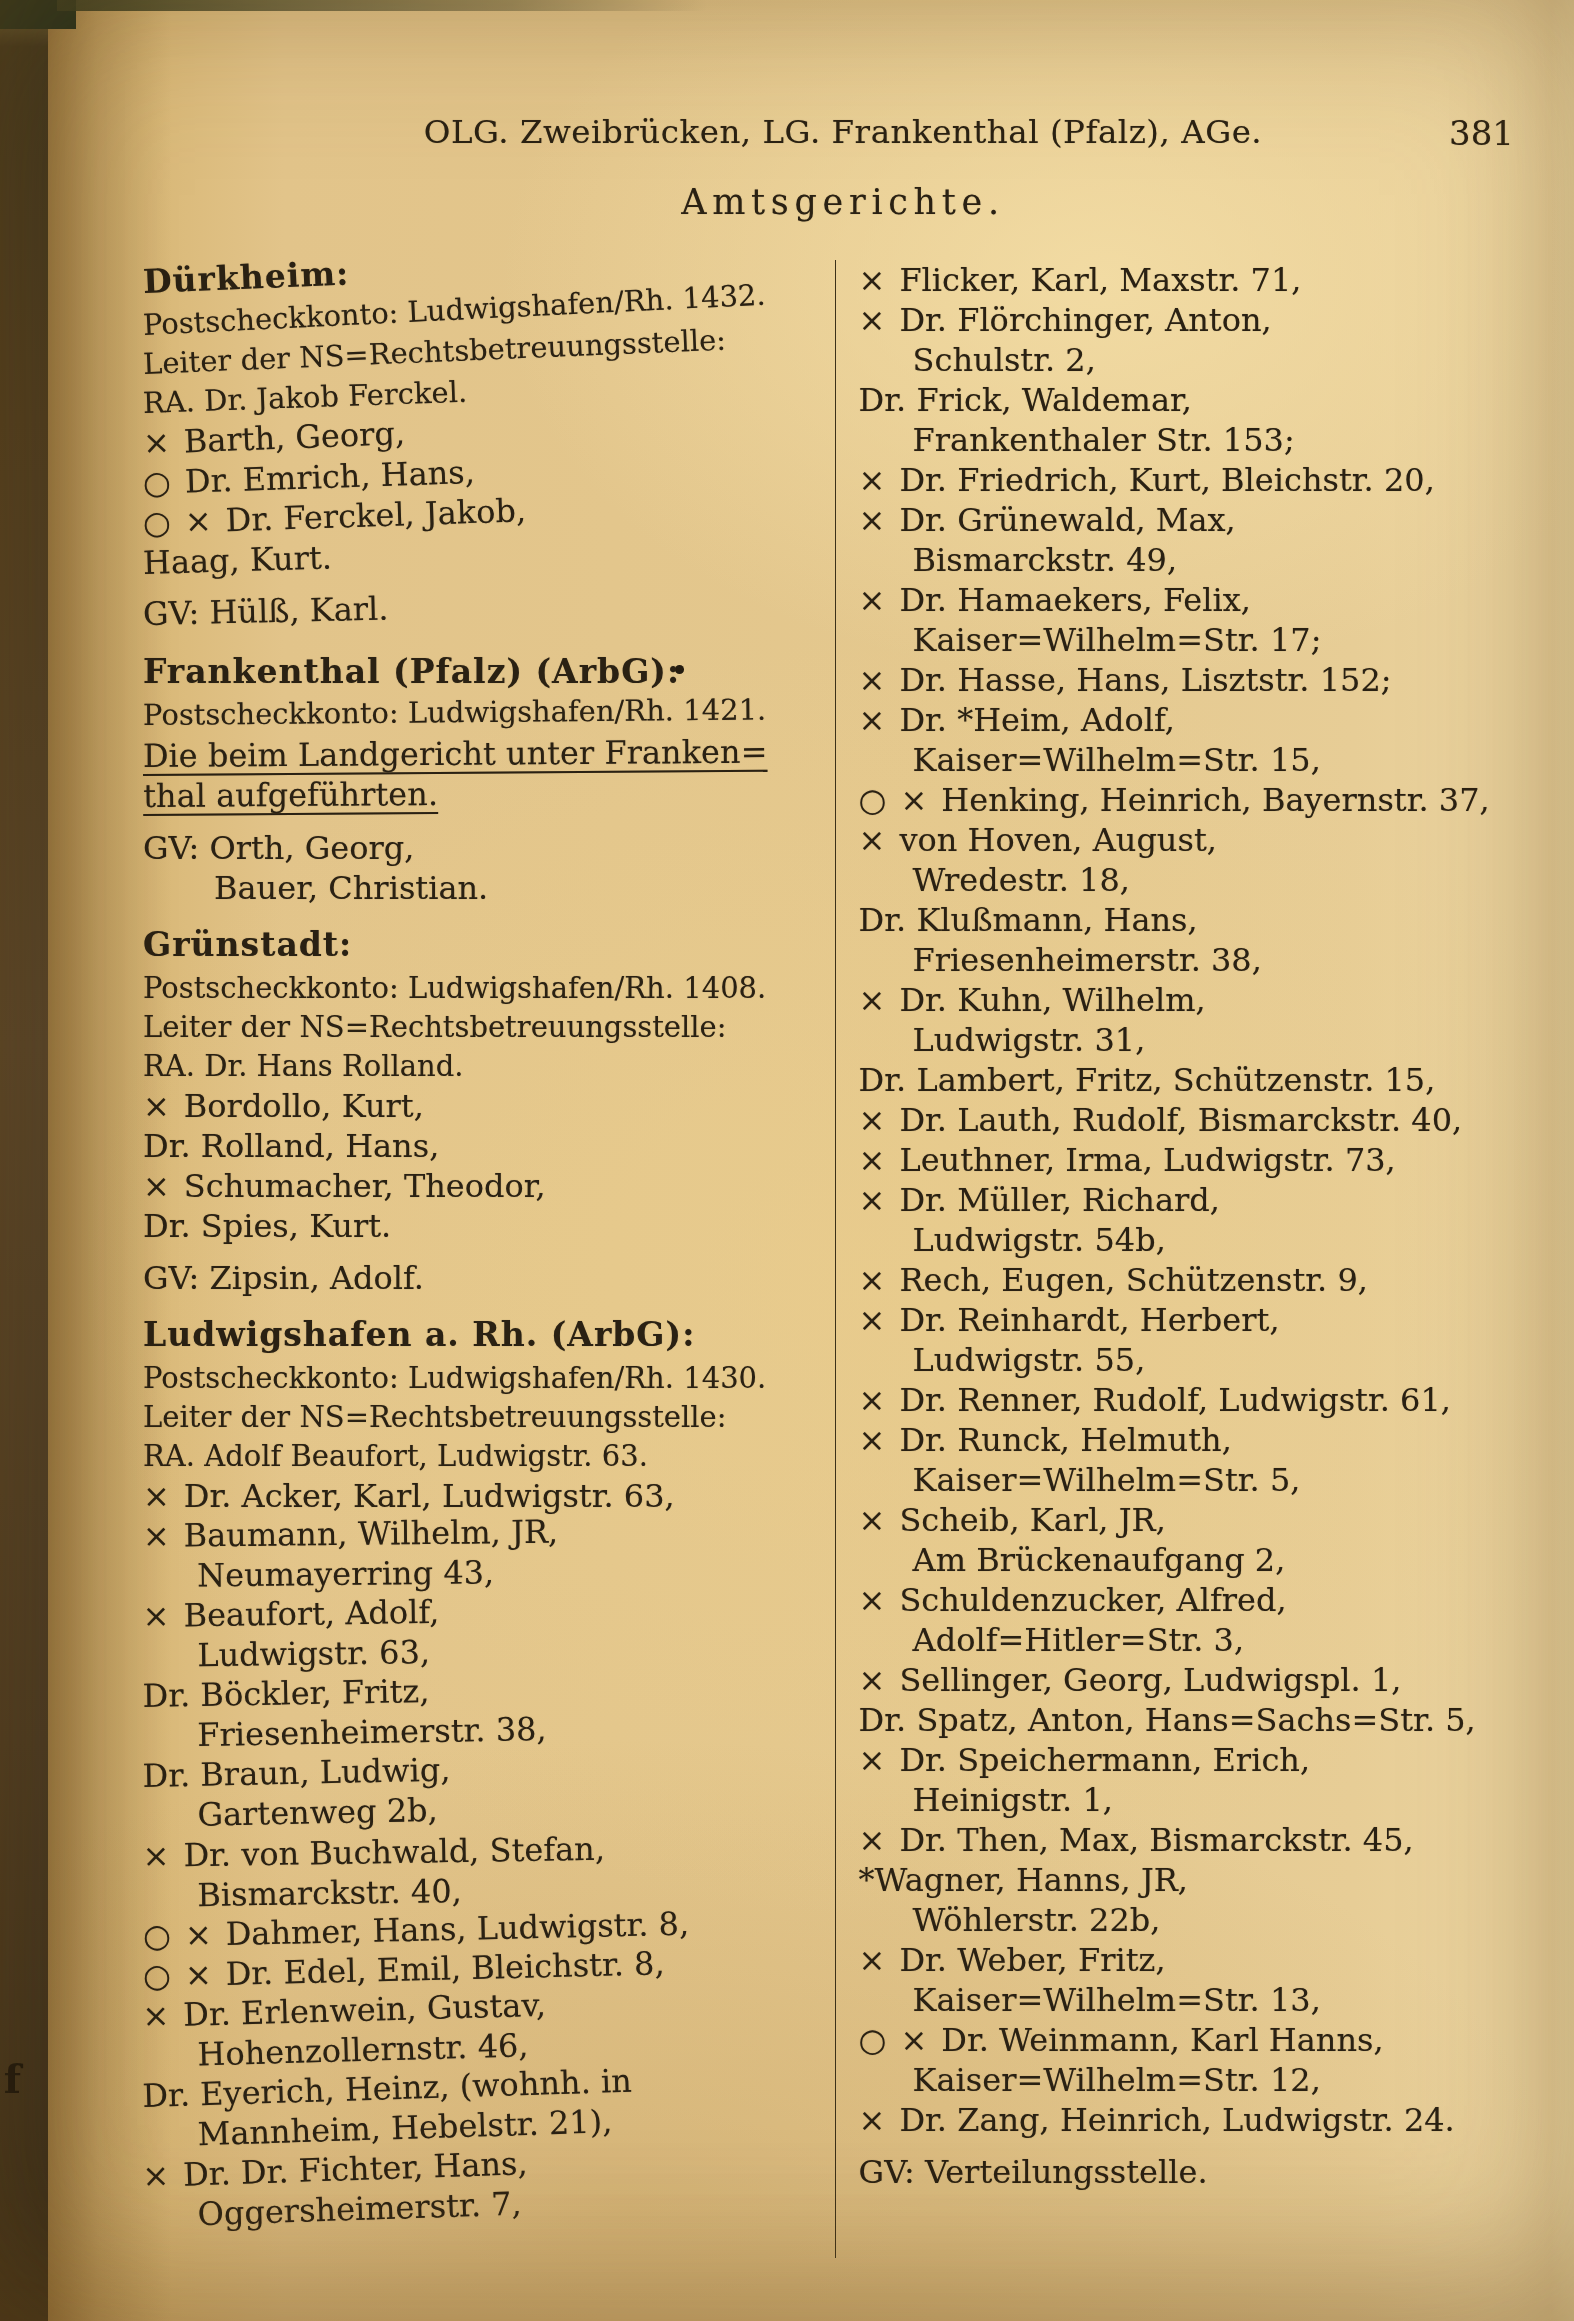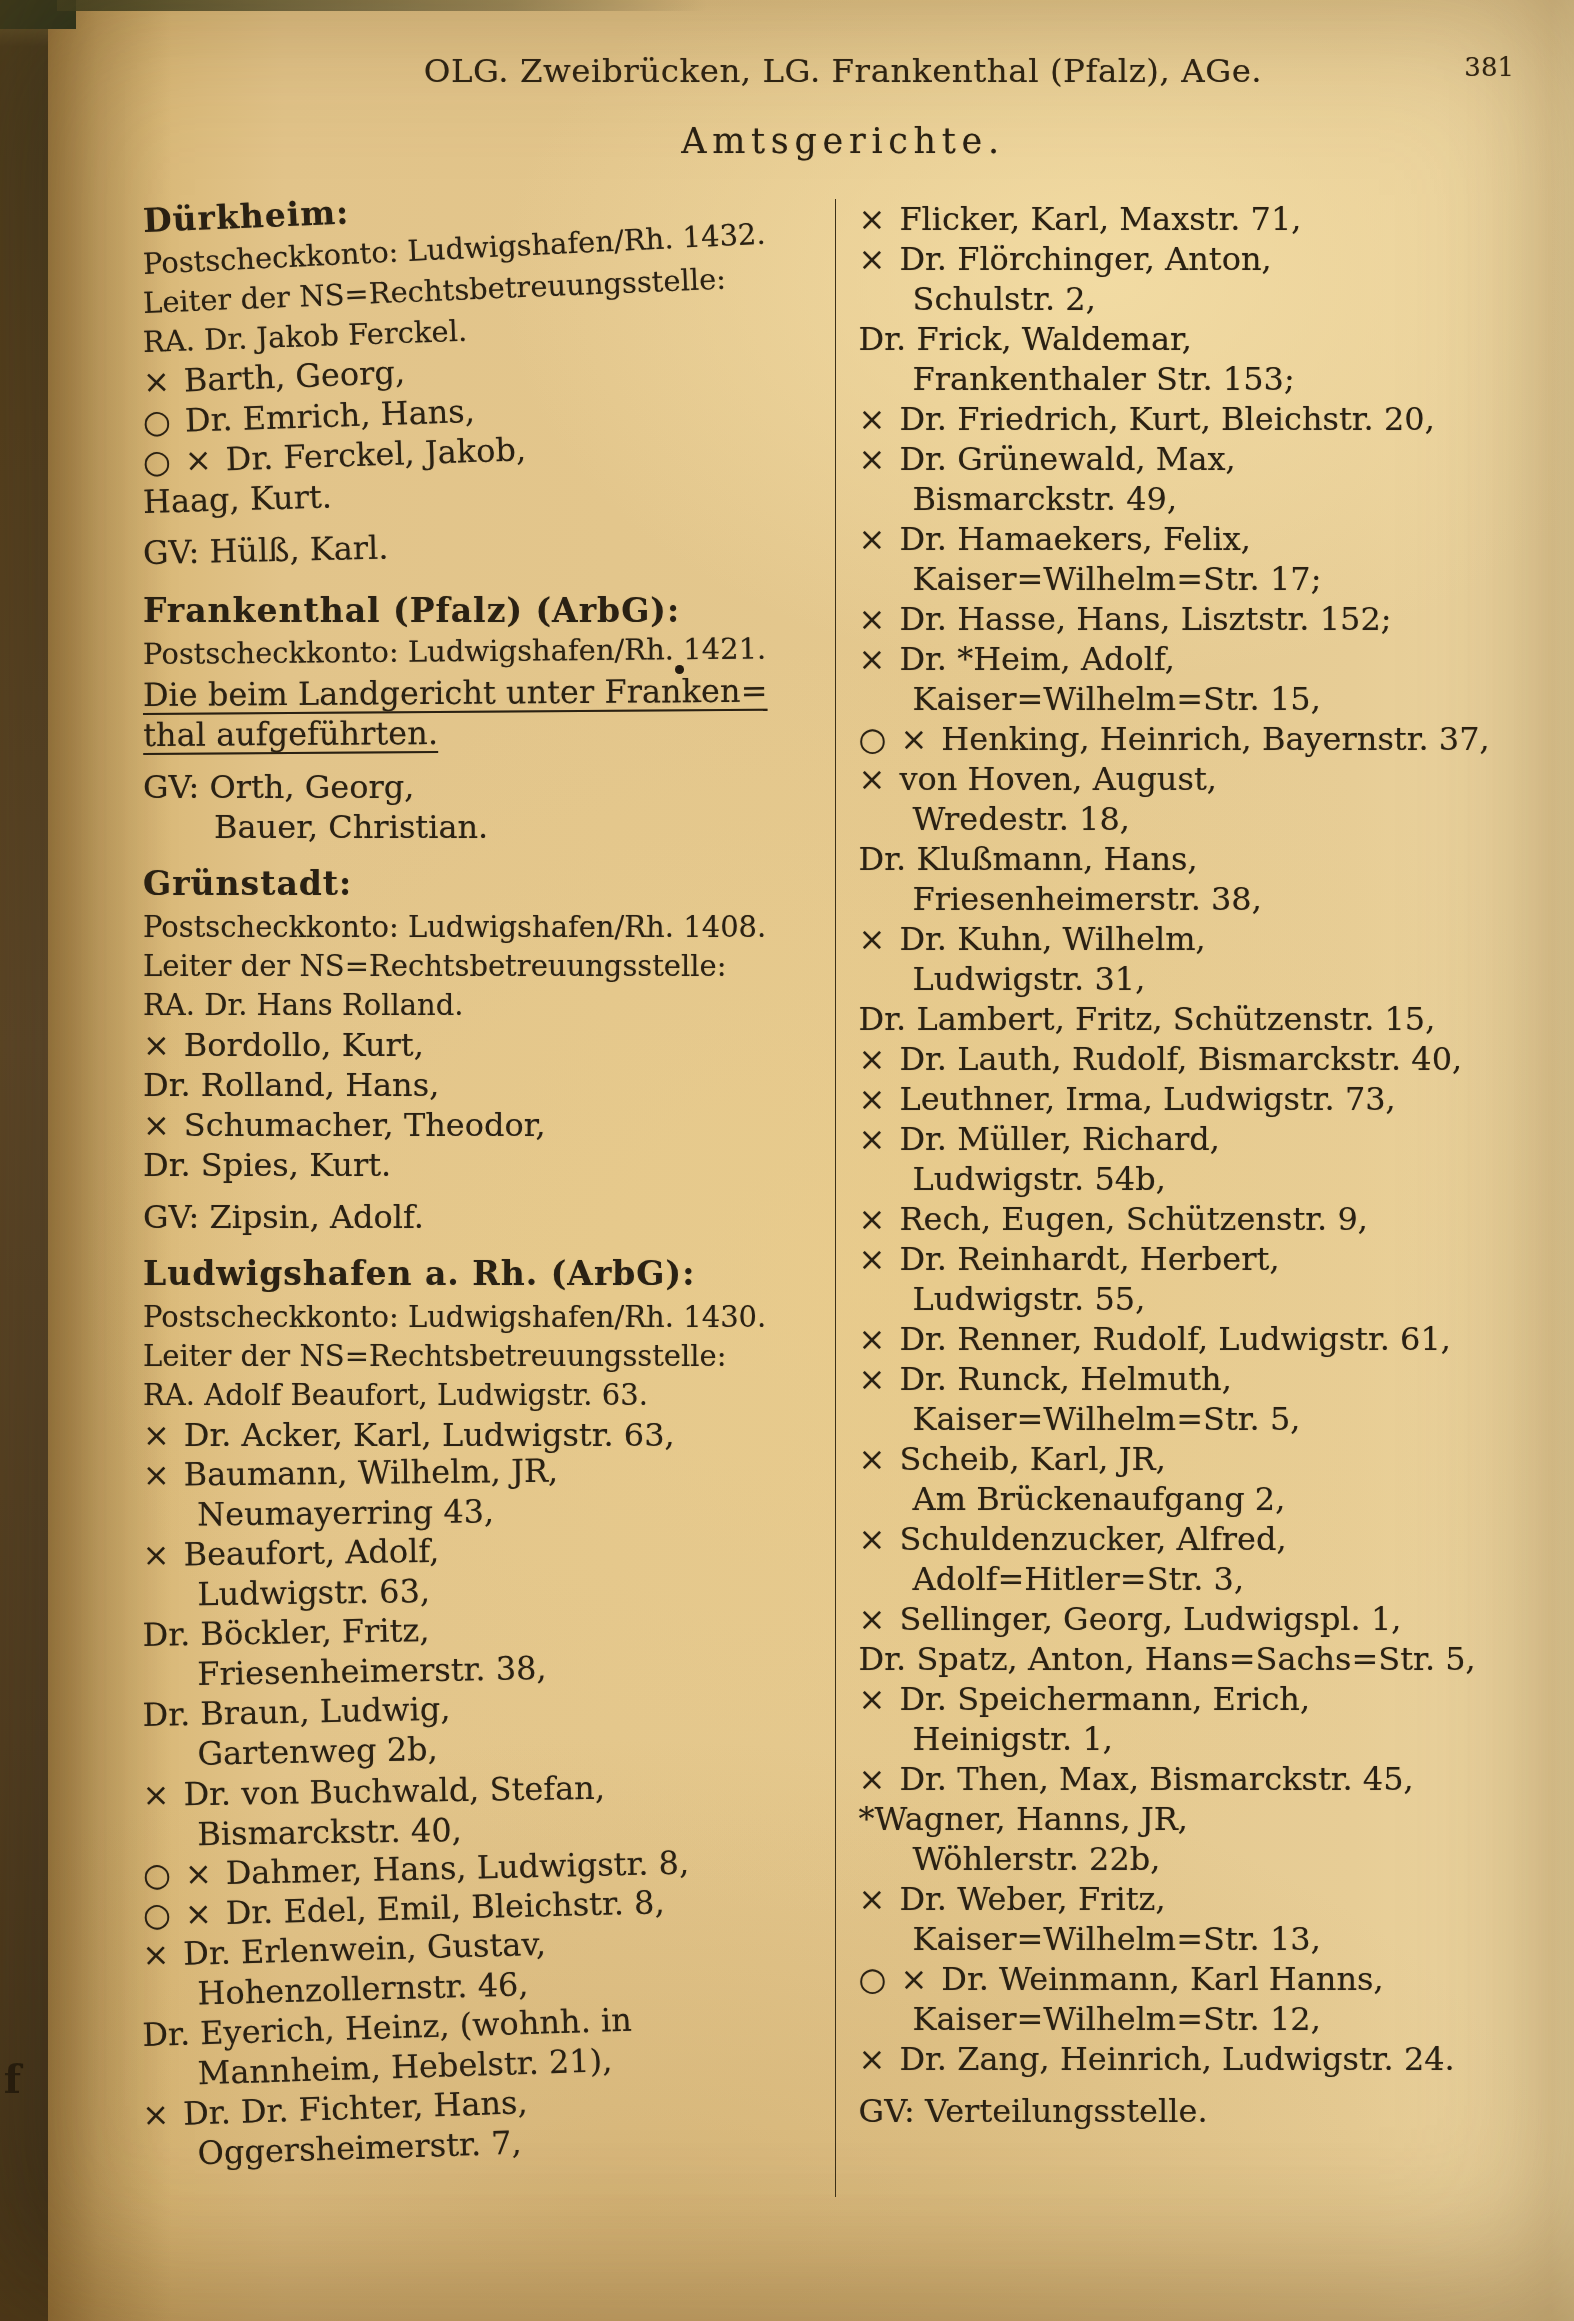--- a/index.html
+++ b/index.html
@@ -48,27 +48,27 @@
     position: absolute; left: 675px; top: 665px; width: 8.6px; height: 8.6px;
     border-radius: 50%; background: #241c10; z-index: 4;
   }
   .margin-fragment {
     position: absolute; left: 3.8px; top: 2055px; z-index: 4;
     font-size: 40px; color: #12100a; font-weight: bold;
   }
 
   .content {
     position: absolute; left: 143px; top: 0; width: 1400px; z-index: 5;
-    padding-top: 52px;
+    padding-top: 113px;
     text-shadow: 0 0 1px rgba(42,33,19,.35);
   }
 
   .running-header { position: relative; height: 44px; }
   .running-title { display: block; text-align: center; font-size: 32.5px; letter-spacing: 0.5px; }
-  .page-number { position: absolute; right: 29px; top: 0; font-size: 26px; }
+  .page-number { position: absolute; right: 29px; top: 0; font-size: 34px; }
 
   .main-title {
     margin-top: 25px; text-align: center;
     font-weight: normal; font-size: 35px; letter-spacing: 5.7px;
   }
 
   .columns { display: flex; align-items: flex-start; margin-top: 38px; }
   .col-left  { width: 646px; padding-right: 9.6px; }
   .col-right { width: 711px; border-left: 1.9px solid #3c3119; padding-left: 23px; min-height: 1998px; margin-left: 48px; }
 

